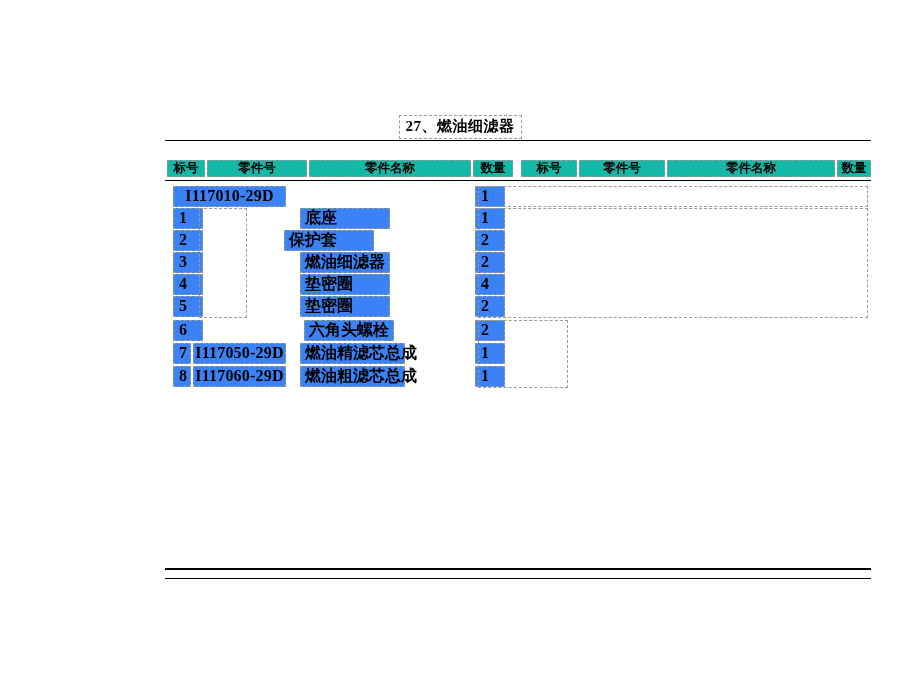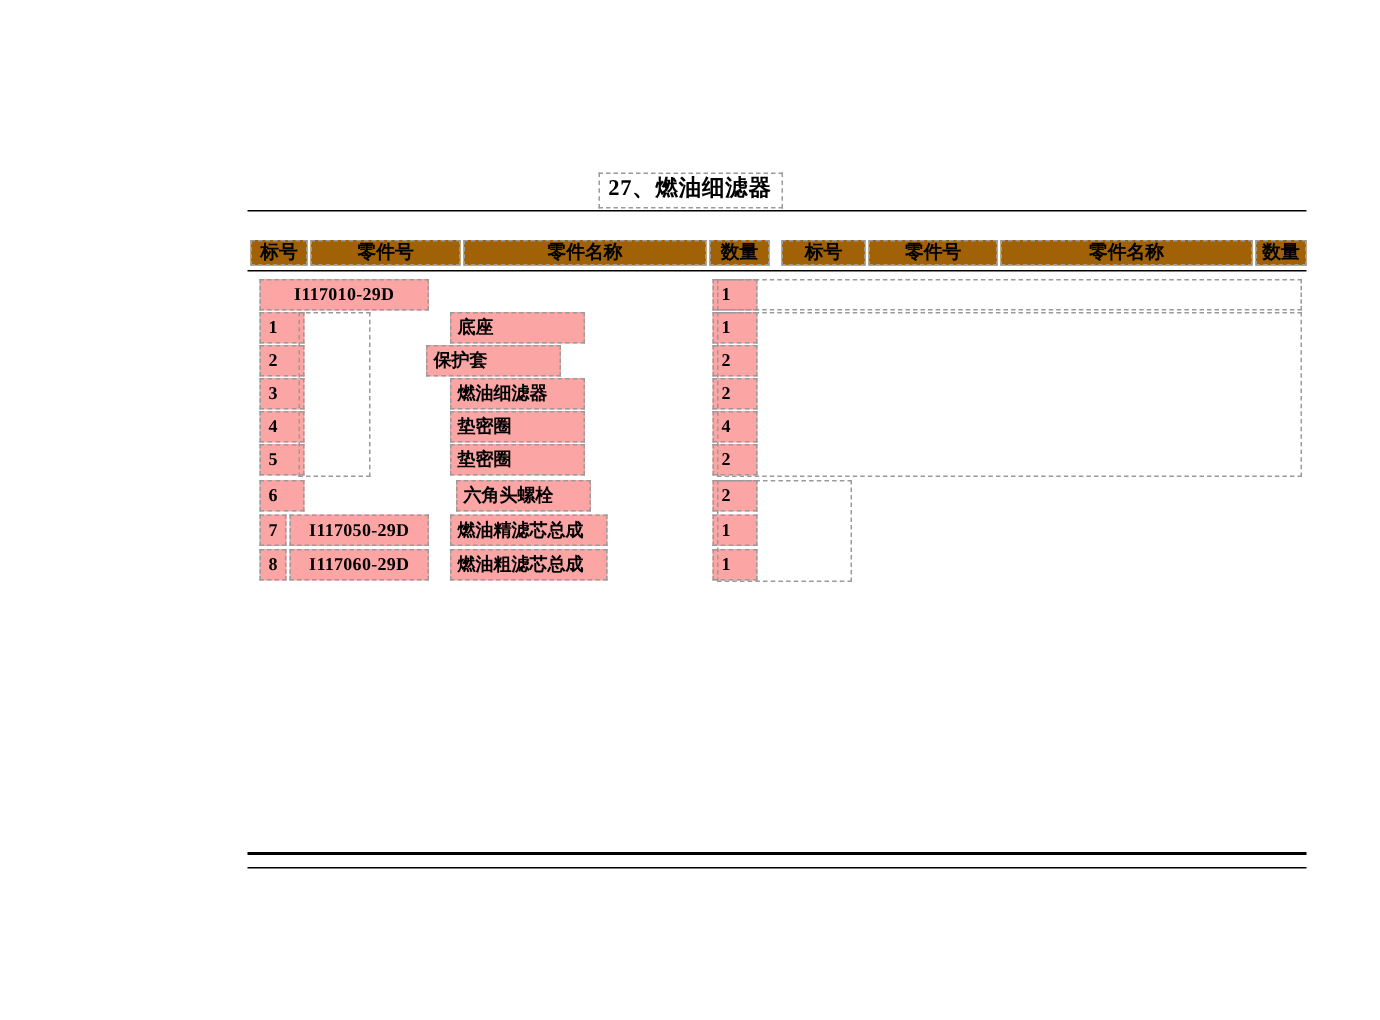--- a/index.html
+++ b/index.html
@@ -54,41 +54,41 @@
     top: 160px;
     height: 18px;
     font-size: 12.5px;
     font-weight: bold;
   }
   .hdr .cell {
     position: absolute;
     top: 0;
     height: 17px;
     border: 1px dashed #9a9a9a;
-    background: #a16207;
+    background: #14b8a6;
     box-sizing: border-box;
     text-align: center;
     line-height: 15px;
     white-space: nowrap;
   }
   .rule-hdr {
     position: absolute;
     left: 165px;
     top: 180px;
     width: 706px;
     height: 0;
     border-top: 1.3px solid #000;
   }
   
   .cellbox {
     position: absolute;
     border: 1px dashed #9a9a9a;
-    background: #fca5a5;
+    background: #3b82f6;
     box-sizing: border-box;
-    font-size: 12px;
+    font-size: 16px;
     line-height: 18px;
     height: 21px;
     white-space: nowrap;
   }
   .c-part  { text-align: center; font-weight: bold; letter-spacing: 0.2px; }
   .c-name  { text-align: left; padding-left: 4px; font-weight: bold; }
   .c-qty   { text-align: left; padding-left: 5px; font-weight: bold; }
   .c-idx   { text-align: left; padding-left: 5px; font-weight: bold; }
   
   .span-box {

